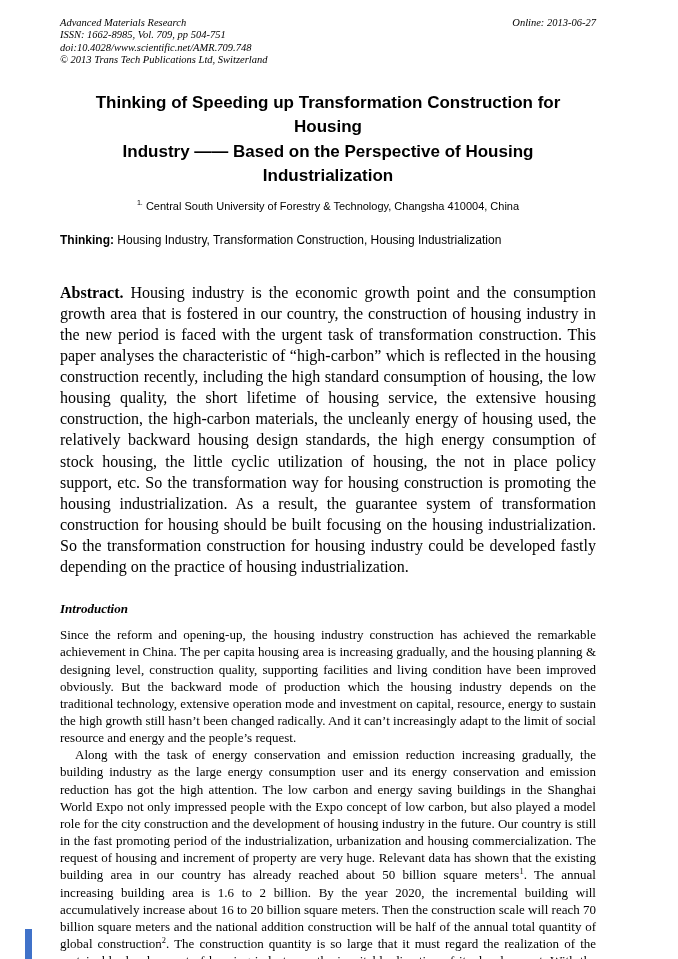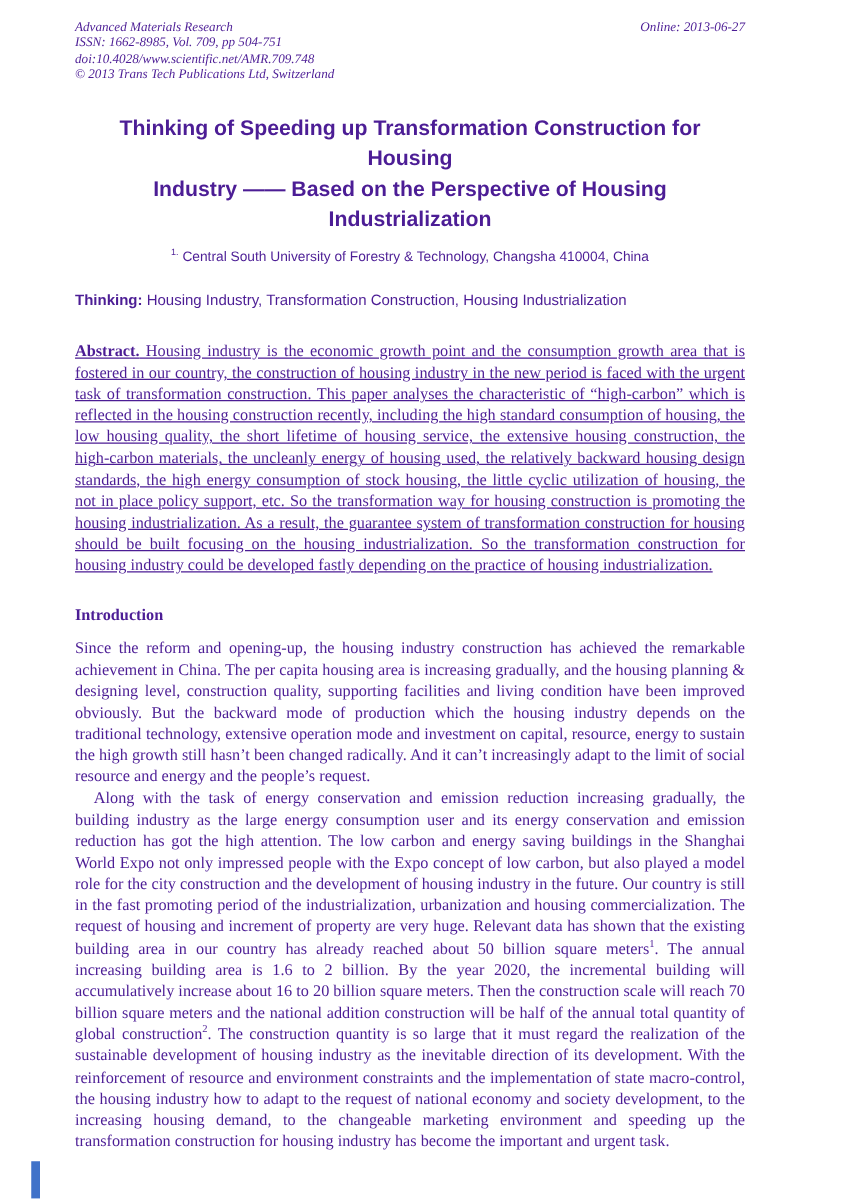--- a/index.html
+++ b/index.html
@@ -4,21 +4,21 @@
 <style>
   html, body { margin: 0; padding: 0; background: #ffffff; }
   .page {
     position: relative;
     width: 656px;
     height: 959px;
     background: #ffffff;
     box-sizing: border-box;
     padding: 17px 60px 0 60px;
     font-family: "Liberation Serif", serif;
-    color: #4c1d95;
+    color: #000000;
     overflow: hidden;
   }
   .header {
     display: flex;
     justify-content: space-between;
     align-items: flex-start;
     font-family: "Liberation Serif", serif;
     font-style: italic;
     font-size: 10.5px;
     line-height: 1.18;
@@ -48,30 +48,30 @@
   .email { margin-top: 9px; }
   sup { font-size: 0.65em; line-height: 0; }
   .keywords {
     font-family: "Liberation Sans", sans-serif;
     font-size: 12px;
     margin-top: 21px;
     line-height: 1.3;
   }
   .bold { font-weight: bold; }
   .abstract {
-    font-size: 13px;
+    font-size: 16px;
     line-height: 1.32;
     text-align: justify;
-    margin-top: 23px;
-    text-decoration: underline;
+    margin-top: 33px;
   }
   .section-heading {
     font-weight: bold;
     font-size: 13px;
     margin-top: 24px;
+    font-style: italic;
   }
   .para {
     font-size: 13px;
     line-height: 1.32;
     text-align: justify;
     margin: 9px 0 0 0;
   }
   .para.indent {
     margin-top: 0;
     text-indent: 15px;

